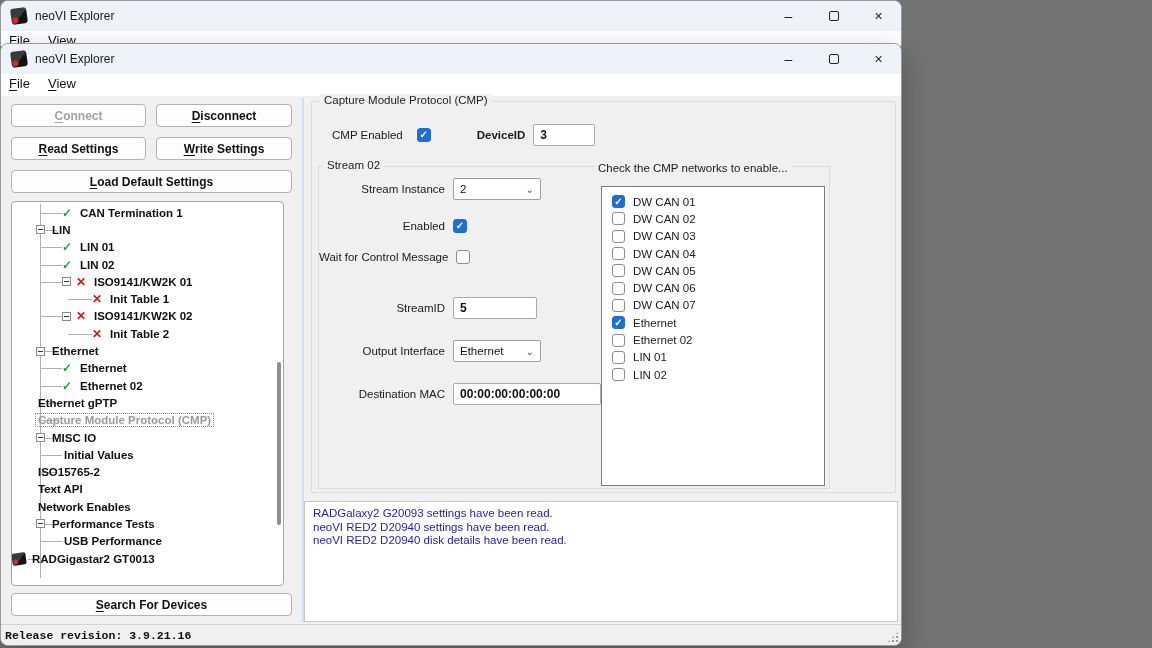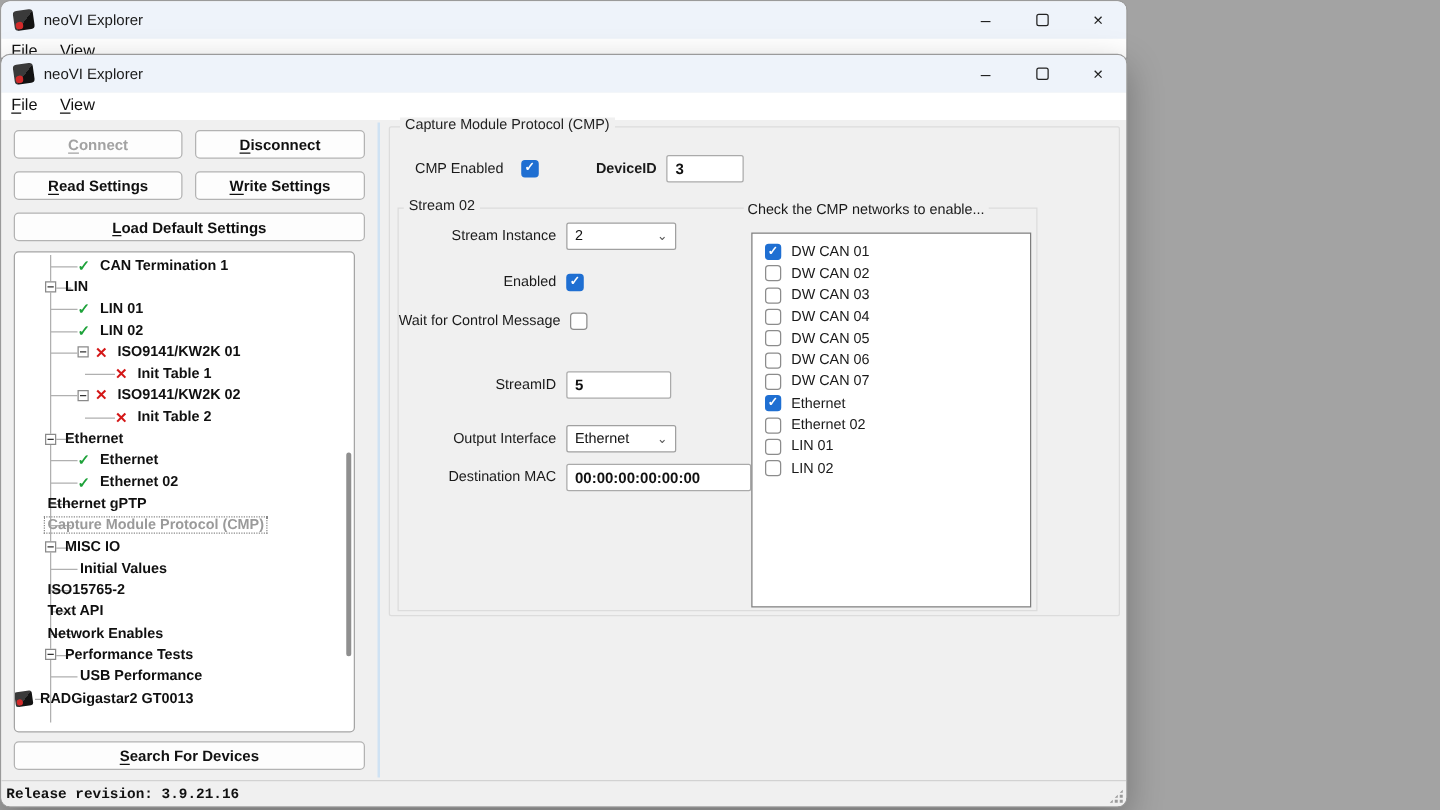--- a/index.html
+++ b/index.html
@@ -1,17 +1,17 @@
 <!DOCTYPE html>
 <html><head>
 <meta charset="utf-8">
 <style>
   * { box-sizing: border-box; margin: 0; padding: 0; }
   body { background:#fff; font-family:"Liberation Sans",sans-serif; }
-  .canvas { position:relative; width:1152px; height:648px; background:#a3a3a3; overflow:hidden; }
+  .canvas { position:relative; width:1152px; height:648px; background:#737373; overflow:hidden; }
 
   
   .win { position:absolute; background:#f0f0f0; border:1px solid #9a9a9a; border-radius:8px; overflow:hidden; }
   .win-back { left:0; top:0; width:902px; height:47px; border-radius:8px 8px 0 0; background:#fff; }
   .win-front { left:0; top:43px; width:902px; height:603px; box-shadow:0 10px 28px rgba(0,0,0,.28); }
 
   .titlebar { position:relative; height:30px; background:#eef3fa; display:flex; align-items:center; padding-left:10px; }
   .app-icon { width:16px; height:16px; border-radius:3px; background:linear-gradient(135deg,#3a3a3a 0 55%,#121212 55%); position:relative; transform:rotate(-8deg); flex:0 0 16px; }
   .app-icon::after { content:''; position:absolute; left:1px; bottom:1px; width:6px; height:6px; border-radius:50%; background:#d22a2a; }
   .title-text { font-size:12px; color:#1a1a1a; margin-left:8px; }
@@ -263,21 +263,21 @@
           </div>
 
           <div class="form-row" style="top:173px;">
             <span class="lbl">Output Interface</span>
             <div class="select" style="width:88px;">
               <span>Ethernet</span>
               <span class="chev">⌄</span>
             </div>
           </div>
 
-          <div class="form-row" style="top:204px;">
+          <div class="form-row" style="top:216px;">
             <span class="lbl">Destination MAC</span>
             <input class="field" style="width: 148px;" value="00:00:00:00:00:00">
           </div>
 
           <span class="net-title">Check the CMP networks to enable...</span>
           <div class="netlist" id="network-list">
               <div class="net-row">
                 <span class="cb checked">✓</span>
                 <span class="lbl">DW CAN 01</span>
               </div>
@@ -318,20 +318,25 @@
                 <span class="lbl">LIN 01</span>
               </div>
               <div class="net-row">
                 <span class="cb"></span>
                 <span class="lbl">LIN 02</span>
               </div>
             </div>
         </div>
       </div>
 
+      <div class="logbox" id="log-lines">
+          <div>RADGalaxy2 G20093 settings have been read.</div>
+          <div>neoVI RED2 D20940 settings have been read.</div>
+          <div>neoVI RED2 D20940 disk details have been read.</div>
+        </div>
     </div>
 
     <div class="statusbar">
       <span class="txt">Release revision: 3.9.21.16</span>
       <span class="grip"></span>
     </div>
   </div>
 </div>
 
 </body></html>

